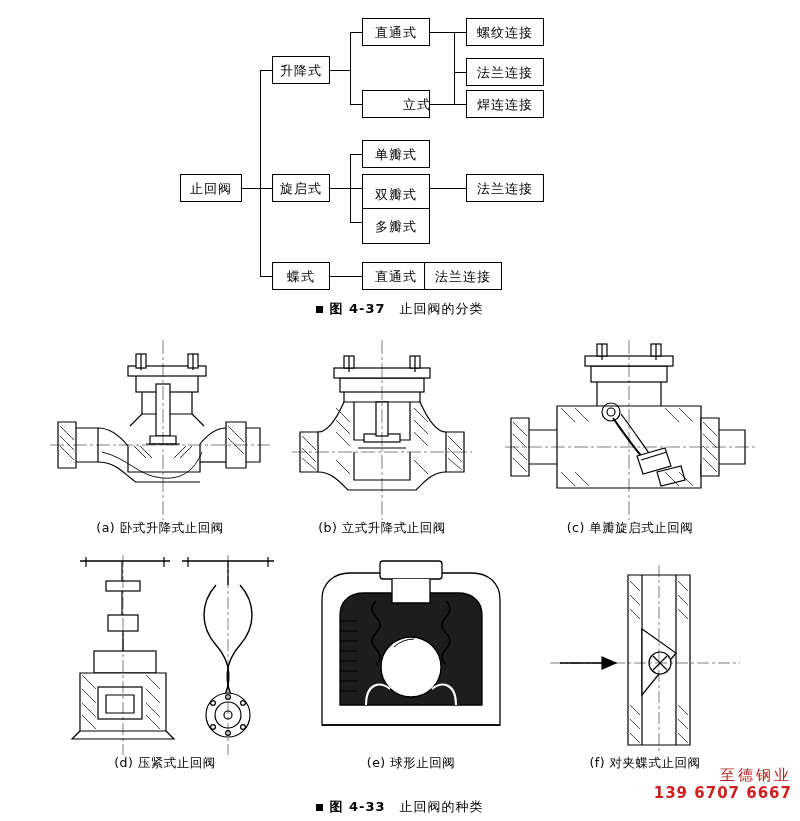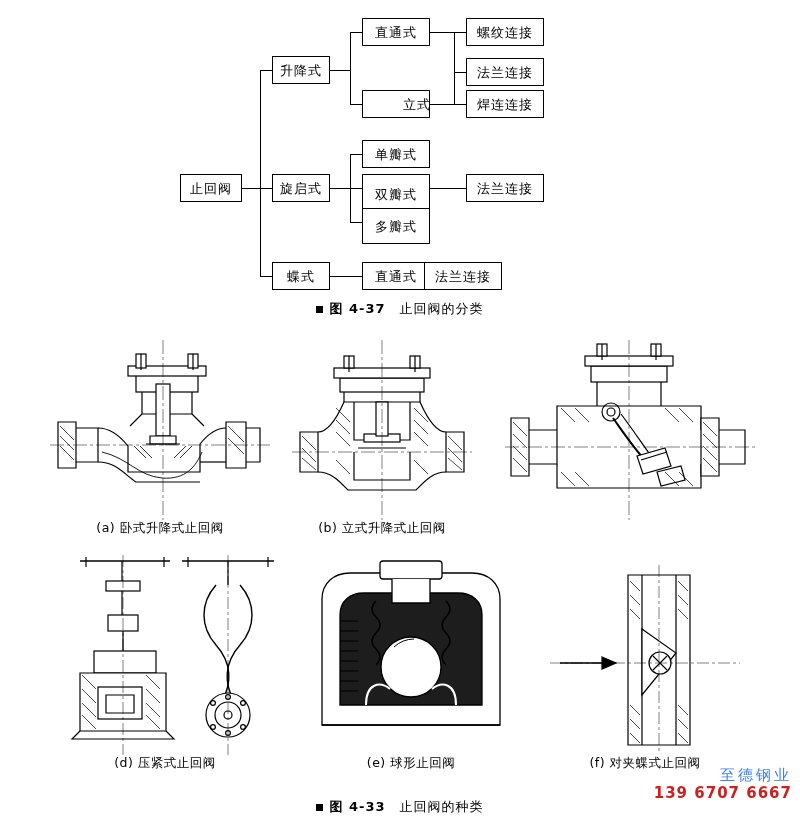--- a/index.html
+++ b/index.html
@@ -88,21 +88,21 @@
 
   
   #watermark {
     position: absolute;
     right: 8px;
     bottom: 18px;
     text-align: right;
     line-height: 1.25;
   }
   #watermark .wm-top {
-    color: #3b82f6;
+    color: #b91c1c;
     font-size: 15px;
     letter-spacing: 3px;
   }
   #watermark .wm-bot {
     color: #cf1f1f;
     font-size: 15px;
     letter-spacing: 1px;
     font-weight: bold;
   }
 </style>
@@ -291,20 +291,21 @@
             <path d="M198 82 L212 96 M198 94 L212 108 M198 106 L212 120 M198 118 L212 132"></path>
             <path d="M56 68 L70 82 M70 68 L84 82 M160 68 L174 82 M174 68 L188 82"></path>
             <path d="M56 132 L70 146 M70 132 L84 146 M160 132 L174 146 M174 132 L188 146"></path>
           </g>
 
           <path d="M0 107 L250 107" stroke-width="0.5" stroke-dasharray="14,3,3,3"></path>
           <path d="M124 0 L124 180" stroke-width="0.5" stroke-dasharray="14,3,3,3"></path>
         </g>
       </svg>
     </div>
+    <div class="valve-caption">(c) 单瓣旋启式止回阀</div>
   </div>
 
   <div class="valve-cell" style="left:40px; top:225px; width:250px;">
     <div class="art" style="width:230px;height:200px;">
       <svg width="230" height="200" viewBox="0 0 230 200">
         <g stroke="#000" fill="none" stroke-width="1.2">
 
           <path d="M30 6 L120 6" stroke-width="1.6"></path>
           <path d="M36 2 L36 12 M114 2 L114 12"></path>
           <path d="M72 6 L72 26"></path>

